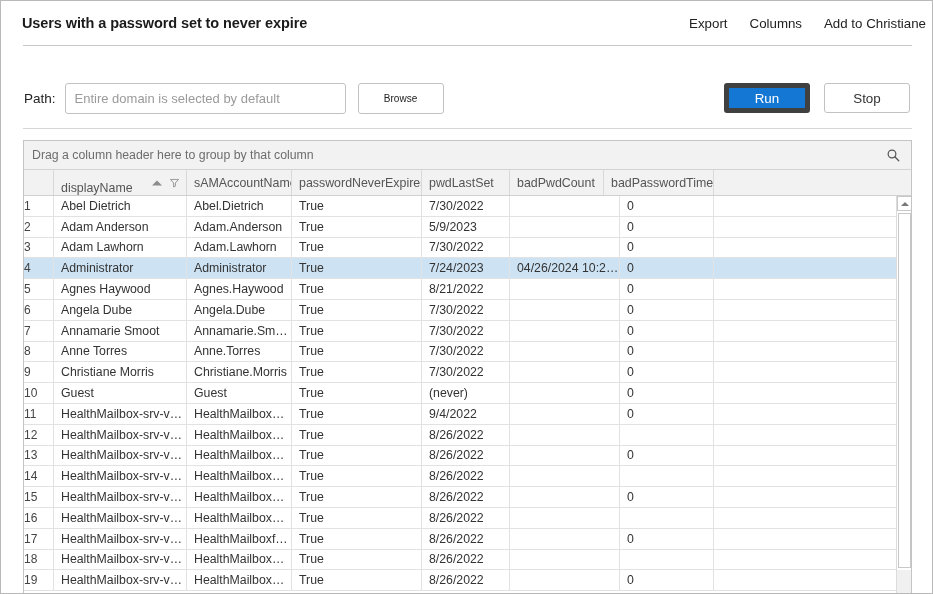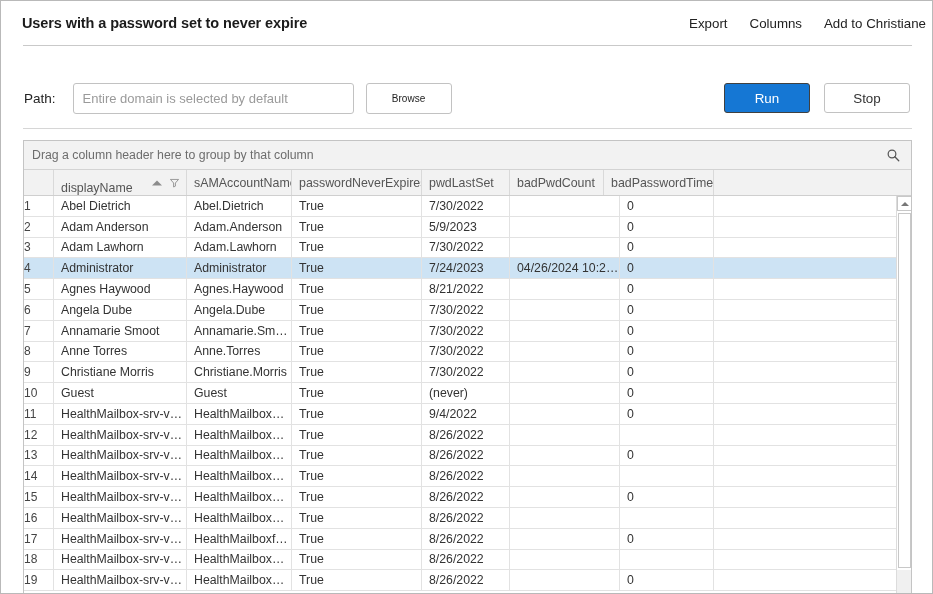--- a/index.html
+++ b/index.html
@@ -60,21 +60,21 @@
     position: absolute;
     left: 0; top: 76px;
     width: 933px; height: 42px;
     display: flex;
     align-items: center;
     padding: 0 24px 0 23px;
   }
   .path-label {
     font-size: 13.5px;
     color: #222222;
-    margin-right: 17px;
+    margin-right: 9px;
   }
   .path-input {
     width: 281px; height: 31px;
     border: 1px solid #c2c2c2;
     border-radius: 3px;
     background: #ffffff;
     padding: 0 9px;
     font-size: 13px;
     font-family: "Liberation Sans", "DejaVu Sans", sans-serif;
     color: #333333;
@@ -93,21 +93,21 @@
     cursor: pointer;
   }
   .toolbar-right {
     margin-left: auto;
     display: flex;
     align-items: center;
     gap: 14px;
   }
   .run-btn {
     width: 86px; height: 30px;
-    border: 1px solid #404040;
+    border: 5px solid #404040;
     border-radius: 3px;
     background: #1577d4;
     color: #ffffff;
     font-size: 13.4px;
     font-family: "Liberation Sans", "DejaVu Sans", sans-serif;
     cursor: pointer;
   }
   .stop-btn {
     width: 86px; height: 30px;
     border: 1px solid #c2c2c2;

